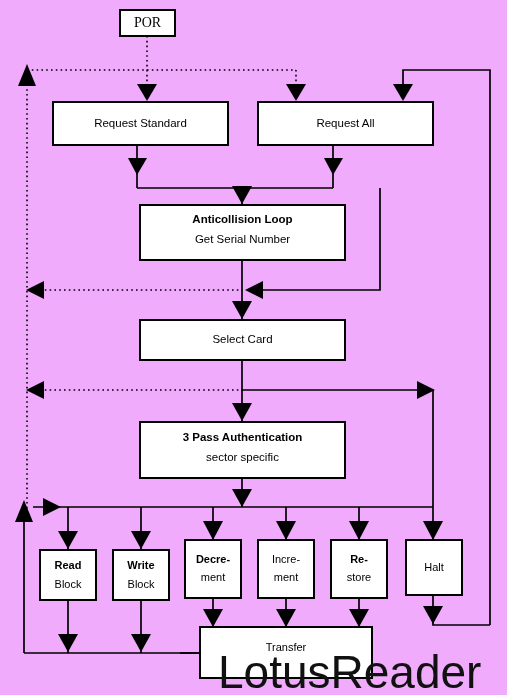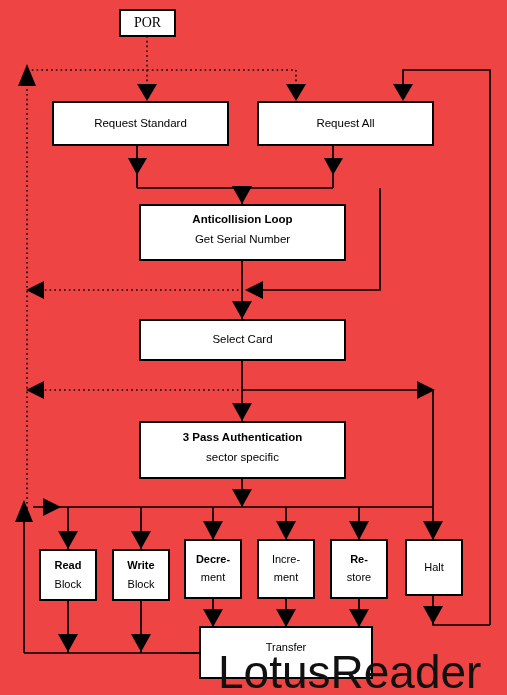--- a/index.html
+++ b/index.html
@@ -4,21 +4,21 @@
 <style>
   html, body {
     margin: 0;
     padding: 0;
     background: #ffffff;
   }
   #diagram-root {
     position: relative;
     width: 507px;
     height: 695px;
-    background: #ef4444;
+    background: #f0abfc;
     font-family: "Liberation Sans", sans-serif;
     overflow: hidden;
   }
   svg { display: block; }
   .box-label {
     font-family: "Liberation Sans", sans-serif;
     font-size: 11.5px;
     fill: #000000;
     text-anchor: middle;
     dominant-baseline: middle;

